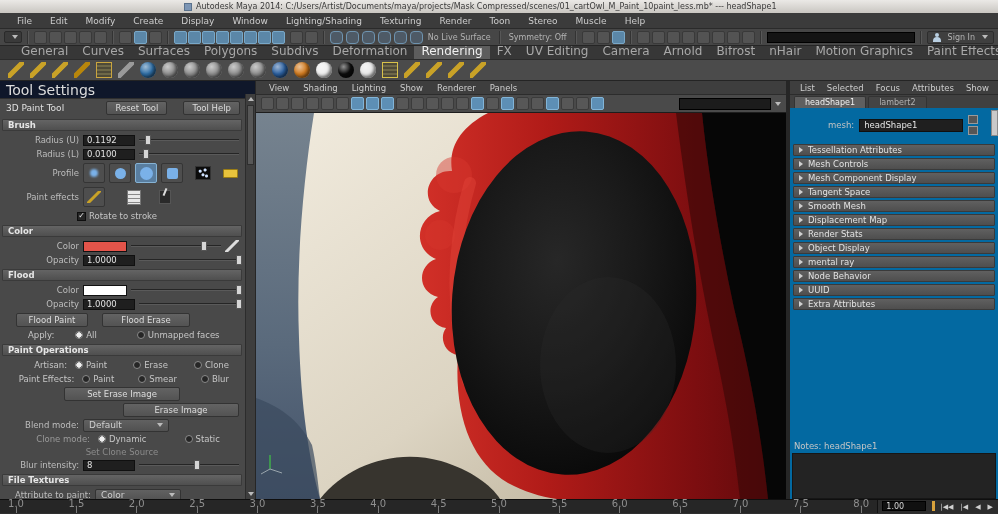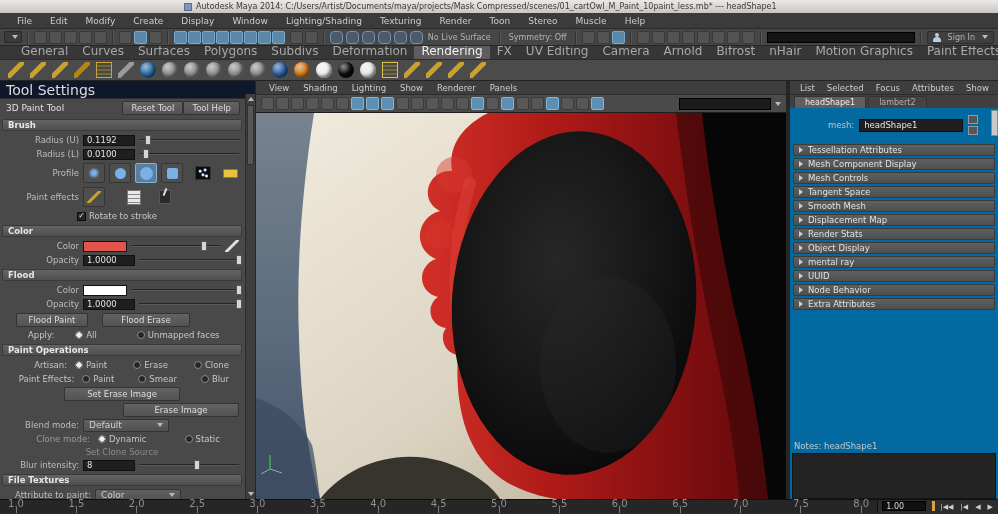--- a/index.html
+++ b/index.html
@@ -46,21 +46,21 @@
   .shape-tool{background:linear-gradient(135deg,transparent 34%,var(--c,#c9a227) 38%,var(--c,#c9a227) 56%,transparent 60%)}
   .shape-frame{border:1px solid var(--c,#caa53f);background:repeating-linear-gradient(0deg,#4e4a38 0 2px,#6e6848 2px 4px)}
 
   
   .main{display:flex;height:418px;min-height:0}
 
   
   .left{width:256px;background:#494949;border-right:1px solid #262626;position:relative;overflow:hidden}
   .left-content{padding-right:11px}
   .panelhdr{height:18px;background:#0f172a;display:flex;align-items:center;padding:0 6px;color:#ddd;font-size:14px;border-bottom:1px solid #2e2e2e}
-  .toolrow{height:18px;display:flex;align-items:center;padding:0 4px;gap:0}
+  .toolrow{height:18px;display:flex;align-items:center;padding:0 4px;gap:16px}
   .toolname{flex:1;color:#e0e0e0;font-size:9px;padding-left:2px}
   .btn{background:linear-gradient(#636363,#535353);border:1px solid #333;border-radius:2px;color:#ddd;
     display:flex;align-items:center;justify-content:center;font-size:8.5px;height:14px;padding:0 8px;white-space:nowrap;cursor:default}
   .sect{height:12px;background:linear-gradient(#646464,#4f4f4f);margin:2px 2px;display:flex;align-items:center;
     padding:0 5px;color:#e6e6e6;font-size:8.5px;font-weight:bold;border:1px solid #3a3a3a;border-radius:1px}
   .lrow{display:flex;align-items:center;min-height:14px;padding:0 5px;gap:4px}
   .llabel{width:74px;text-align:right;color:#bdbdbd;flex:none;font-size:8.5px;white-space:nowrap}
   .lfield{width:52px;height:11px;background:#1f1f1f;border:1px solid #101010;color:#e2e2e2;
     padding:0 3px;font-size:8.5px;display:flex;align-items:center;flex:none}
   .slider{flex:1;height:2px;background:#252525;border-bottom:1px solid #5a5a5a;position:relative}
@@ -627,30 +627,30 @@
       </div>
       <div class="ae-sections">
 
           <div class="ae-sect">
             <span class="tri"></span>
             <span>Tessellation Attributes</span>
           </div>
 
           <div class="ae-sect">
             <span class="tri"></span>
+            <span>Mesh Controls</span>
+          </div>
+
+          <div class="ae-sect">
+            <span class="tri"></span>
             <span>Mesh Component Display</span>
           </div>
 
           <div class="ae-sect">
             <span class="tri"></span>
-            <span>Mesh Controls</span>
-          </div>
-
-          <div class="ae-sect">
-            <span class="tri"></span>
             <span>Tangent Space</span>
           </div>
 
           <div class="ae-sect">
             <span class="tri"></span>
             <span>Smooth Mesh</span>
           </div>
 
           <div class="ae-sect">
             <span class="tri"></span>
@@ -667,26 +667,26 @@
             <span>Object Display</span>
           </div>
 
           <div class="ae-sect">
             <span class="tri"></span>
             <span>mental ray</span>
           </div>
 
           <div class="ae-sect">
             <span class="tri"></span>
+            <span>Node Behavior</span>
+          </div>
+
+          <div class="ae-sect">
+            <span class="tri"></span>
             <span>UUID</span>
-          </div>
-
-          <div class="ae-sect">
-            <span class="tri"></span>
-            <span>Node Behavior</span>
           </div>
 
           <div class="ae-sect">
             <span class="tri"></span>
             <span>Extra Attributes</span>
           </div>
         </div>
       <div class="ae-fill"></div>
       <div class="ae-notesrow">Notes: headShape1</div>
       <div class="ae-notes"></div>

